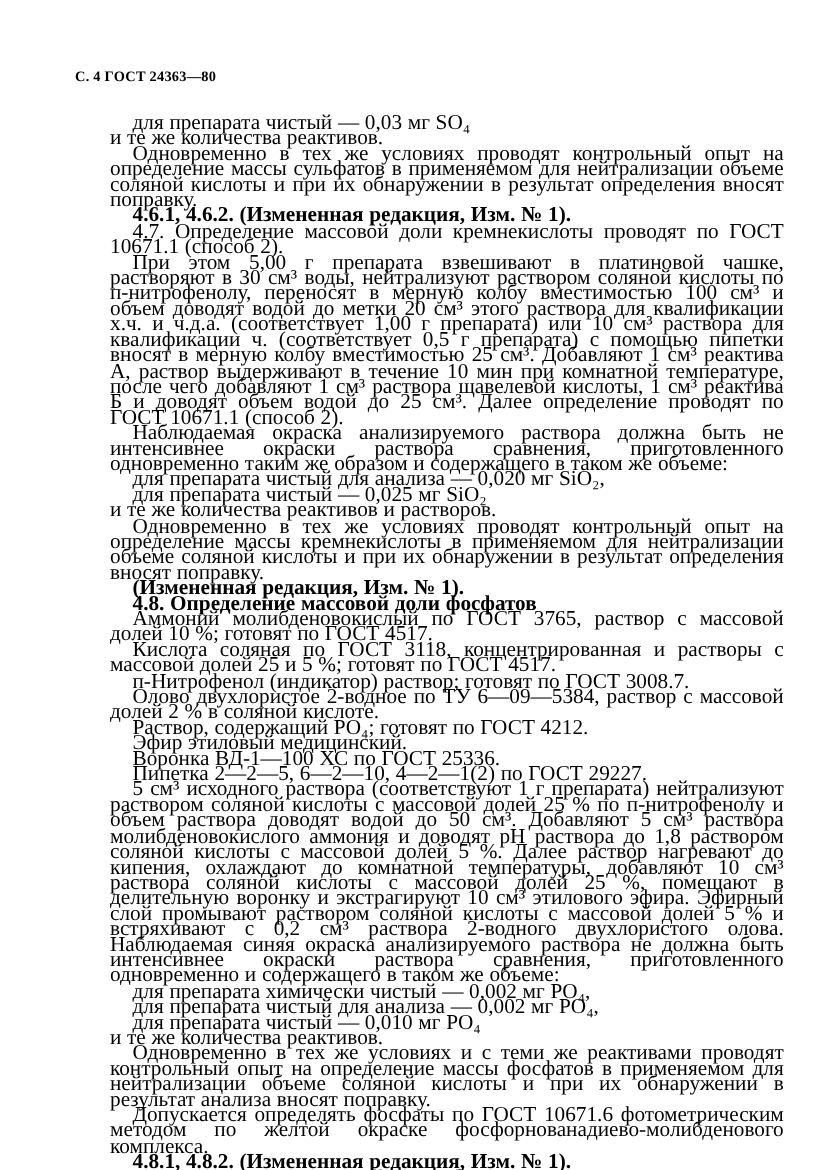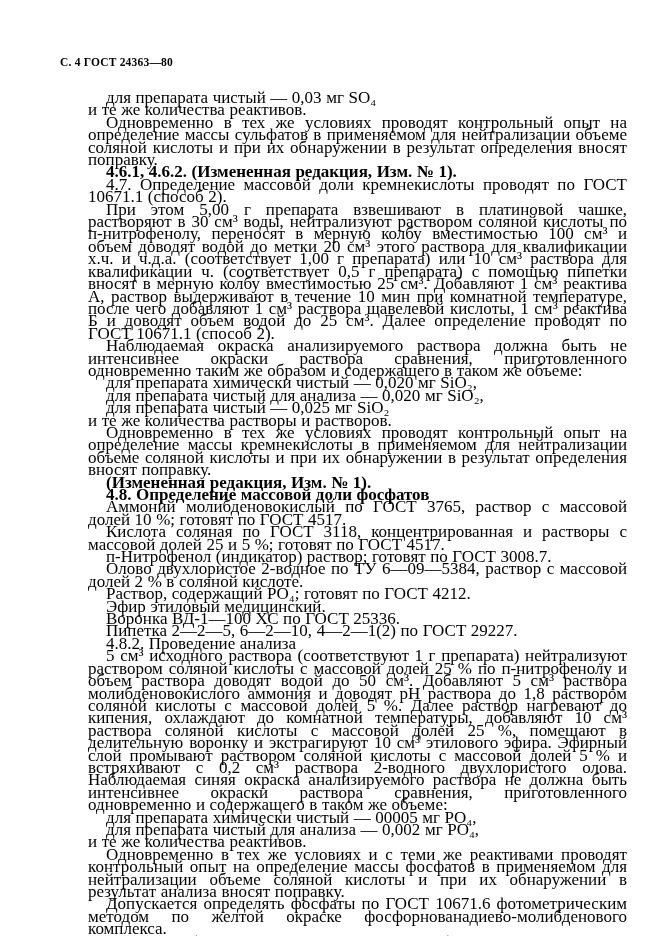--- a/index.html
+++ b/index.html
@@ -55,38 +55,37 @@
 <div class="page">
   <div class="page-header">С. 4 ГОСТ 24363—80</div>
   <div class="doc-body" id="doc-body">
       <p class="para">для препарата чистый — 0,03 мг SO₄</p>
       <p class="para no-indent">и те же количества реактивов.</p>
       <p class="para">Одновременно в тех же условиях проводят контрольный опыт на определение массы сульфатов в применяемом для нейтрализации объеме соляной кислоты и при их обнаружении в результат определения вносят поправку.</p>
       <p class="para bold">4.6.1, 4.6.2. (Измененная редакция, Изм. № 1).</p>
       <p class="para">4.7. Определение массовой доли кремнекислоты проводят по ГОСТ 10671.1 (способ 2).</p>
       <p class="para">При этом 5,00 г препарата взвешивают в платиновой чашке, растворяют в 30 см³ воды, нейтрализуют раствором соляной кислоты по п-нитрофенолу, переносят в мерную колбу вместимостью 100 см³ и объем доводят водой до метки 20 см³ этого раствора для квалификации х.ч. и ч.д.а. (соответствует 1,00 г препарата) или 10 см³ раствора для квалификации ч. (соответствует 0,5 г препарата) с помощью пипетки вносят в мерную колбу вместимостью 25 см³. Добавляют 1 см³ реактива А, раствор выдерживают в течение 10 мин при комнатной температуре, после чего добавляют 1 см³ раствора щавелевой кислоты, 1 см³ реактива Б и доводят объем водой до 25 см³. Далее определение проводят по ГОСТ 10671.1 (способ 2).</p>
       <p class="para">Наблюдаемая окраска анализируемого раствора должна быть не интенсивнее окраски раствора сравнения, приготовленного одновременно таким же образом и содержащего в таком же объеме:</p>
-      <p class="para">для препарата химически чистый — 0,020 мг SiO₂,</p>
       <p class="para">для препарата чистый для анализа — 0,020 мг SiO₂,</p>
       <p class="para">для препарата чистый — 0,025 мг SiO₂</p>
-      <p class="para no-indent">и те же количества растворы и растворов.</p>
+      <p class="para no-indent">и те же количества реактивов и растворов.</p>
       <p class="para">Одновременно в тех же условиях проводят контрольный опыт на определение массы кремнекислоты в применяемом для нейтрализации объеме соляной кислоты и при их обнаружении в результат определения вносят поправку.</p>
       <p class="para bold">(Измененная редакция, Изм. № 1).</p>
       <p class="para bold">4.8. Определение массовой доли фосфатов</p>
       <p class="para">Аммоний молибденовокислый по ГОСТ 3765, раствор с массовой долей 10 %; готовят по ГОСТ 4517.</p>
       <p class="para">Кислота соляная по ГОСТ 3118, концентрированная и растворы с массовой долей 25 и 5 %; готовят по ГОСТ 4517.</p>
       <p class="para">п-Нитрофенол (индикатор) раствор; готовят по ГОСТ 3008.7.</p>
       <p class="para">Олово двухлористое 2-водное по ТУ 6—09—5384, раствор с массовой долей 2 % в соляной кислоте.</p>
       <p class="para">Раствор, содержащий PO₄; готовят по ГОСТ 4212.</p>
       <p class="para">Эфир этиловый медицинский.</p>
       <p class="para">Воронка ВД-1—100 ХС по ГОСТ 25336.</p>
       <p class="para">Пипетка 2—2—5, 6—2—10, 4—2—1(2) по ГОСТ 29227.</p>
-      <p class="para">4.8.2. Проведение анализа</p>
       <p class="para">5 см³ исходного раствора (соответствуют 1 г препарата) нейтрализуют раствором соляной кислоты с массовой долей 25 % по п-нитрофенолу и объем раствора доводят водой до 50 см³. Добавляют 5 см³ раствора молибденовокислого аммония и доводят pH раствора до 1,8 раствором соляной кислоты с массовой долей 5 %. Далее раствор нагревают до кипения, охлаждают до комнатной температуры, добавляют 10 см³ раствора соляной кислоты с массовой долей 25 %, помещают в делительную воронку и экстрагируют 10 см³ этилового эфира. Эфирный слой промывают раствором соляной кислоты с массовой долей 5 % и встряхивают с 0,2 см³ раствора 2-водного двухлористого олова. Наблюдаемая синяя окраска анализируемого раствора не должна быть интенсивнее окраски раствора сравнения, приготовленного одновременно и содержащего в таком же объеме:</p>
-      <p class="para">для препарата химически чистый — 00005 мг PO₄,</p>
+      <p class="para">для препарата химически чистый — 0,002 мг PO₄,</p>
       <p class="para">для препарата чистый для анализа — 0,002 мг PO₄,</p>
+      <p class="para">для препарата чистый — 0,010 мг PO₄</p>
       <p class="para no-indent">и те же количества реактивов.</p>
       <p class="para">Одновременно в тех же условиях и с теми же реактивами проводят контрольный опыт на определение массы фосфатов в применяемом для нейтрализации объеме соляной кислоты и при их обнаружении в результат анализа вносят поправку.</p>
       <p class="para">Допускается определять фосфаты по ГОСТ 10671.6 фотометрическим методом по желтой окраске фосфорнованадиево-молибденового комплекса.</p>
       <p class="para bold">4.8.1, 4.8.2. (Измененная редакция, Изм. № 1).</p>
       <p class="para bold">4.9 Определение массовой доли общего азота</p>
     </div>
 </div>
 
 </body></html>

